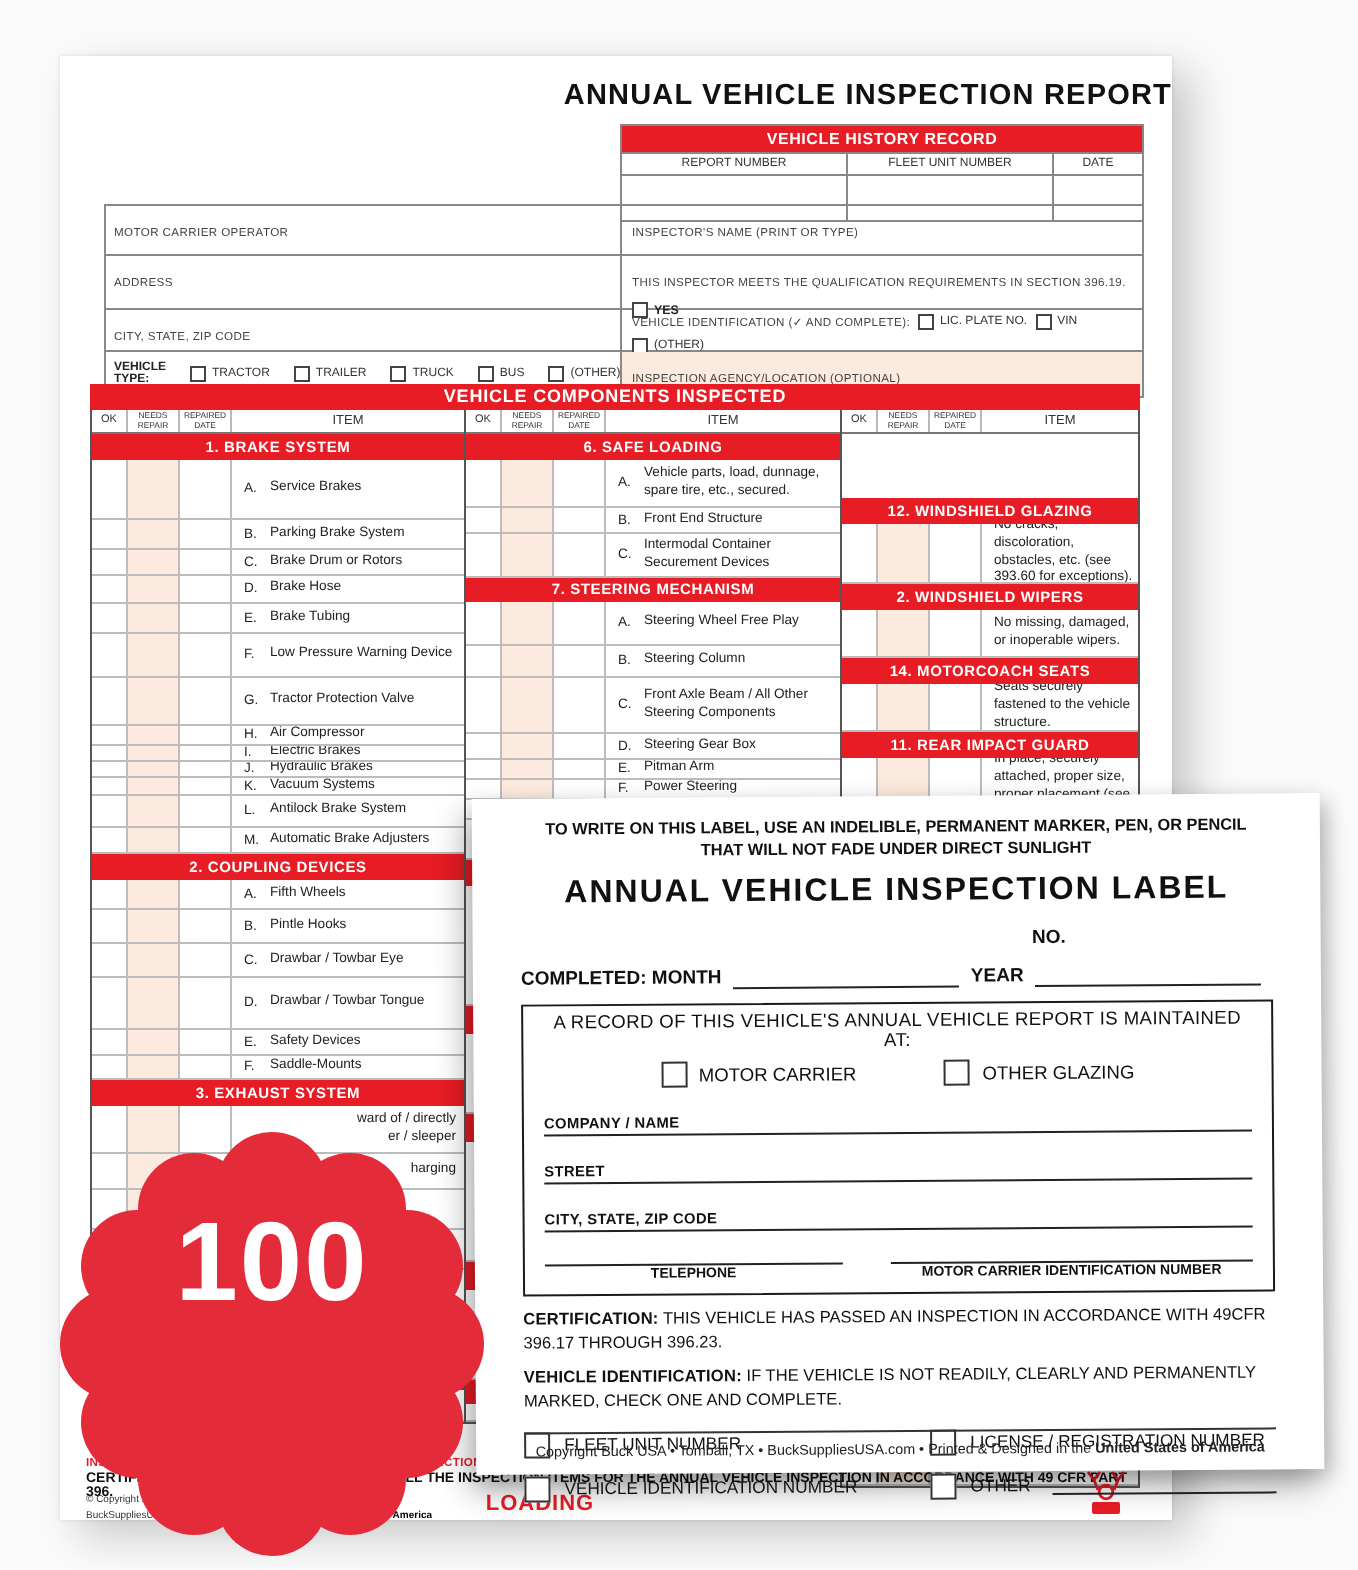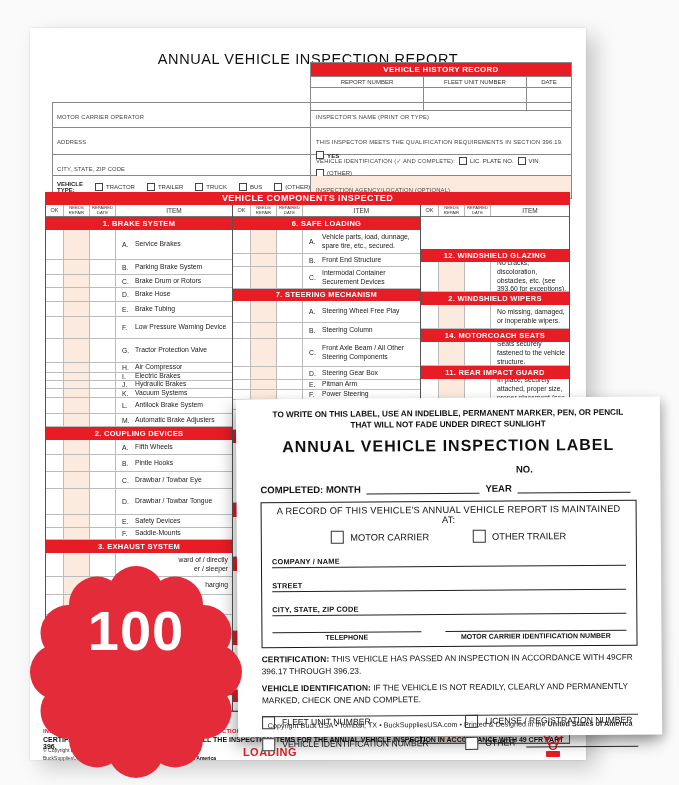--- a/index.html
+++ b/index.html
@@ -3,22 +3,22 @@
 <meta charset="utf-8">
 <style>
   html,body{margin:0;padding:0;}
   body{width:679px;height:785px;position:relative;background:#fafafa;
        font-family:"Liberation Sans", sans-serif;overflow:hidden;
        -webkit-font-smoothing:antialiased;}
   .stage{position:absolute;inset:0;}
   
   .sheet{position:absolute;left:30px;top:28px;width:556px;height:732px;background:#fff;
          box-shadow:10px 8px 20px rgba(0,0,0,.20), 0 0 2px rgba(0,0,0,.12);z-index:1;}
-  .rpt-title{position:absolute;left:0;top:23px;width:100%;text-align:center;
-             font-size:14.5px;font-weight:normal;letter-spacing:.6px;color:#111;}
+  .rpt-title{position:absolute;left:0;top:12px;width:100%;text-align:right;
+             font-size:14.5px;font-weight:bold;letter-spacing:.6px;color:#111;}
   
   .history{position:absolute;left:280px;top:34px;width:260px;border:1px solid #888;}
   .hist-head{background:var(--red);color:#fff;font-weight:bold;font-size:8px;
              text-align:center;padding:2px 0;letter-spacing:.3px;}
   .hist-cols{display:flex;border-top:1px solid #888;}
   .hist-col{font-size:6px;color:#333;text-align:center;padding:2px 0;border-right:1px solid #888;}
   .hist-col:last-child{border-right:none;}
   .hist-row{display:flex;height:22px;border-top:1px solid #888;}
   .hist-cell{border-right:1px solid #888;}
   .hist-cell:last-child{border-right:none;}
@@ -706,21 +706,21 @@
     </div>
     <div class="record-box">
       <div class="rec-head">A RECORD OF THIS VEHICLE'S ANNUAL VEHICLE REPORT IS MAINTAINED AT:</div>
       <div class="rec-checks">
         <span class="rec-check">
             <span class="cb2"></span>
             <span>MOTOR CARRIER</span>
           </span>
         <span class="rec-check">
             <span class="cb2"></span>
-            <span>OTHER TRAILER</span>
+            <span>OTHER GLAZING</span>
           </span>
       </div>
       <div class="lfield">COMPANY / NAME</div>
       <div class="lfield">STREET</div>
       <div class="lfield">CITY, STATE, ZIP CODE</div>
       <div class="phones">
         <div class="ph ph1">TELEPHONE</div>
         <div class="phgap"></div>
         <div class="ph ph2">MOTOR CARRIER IDENTIFICATION NUMBER</div>
       </div>

